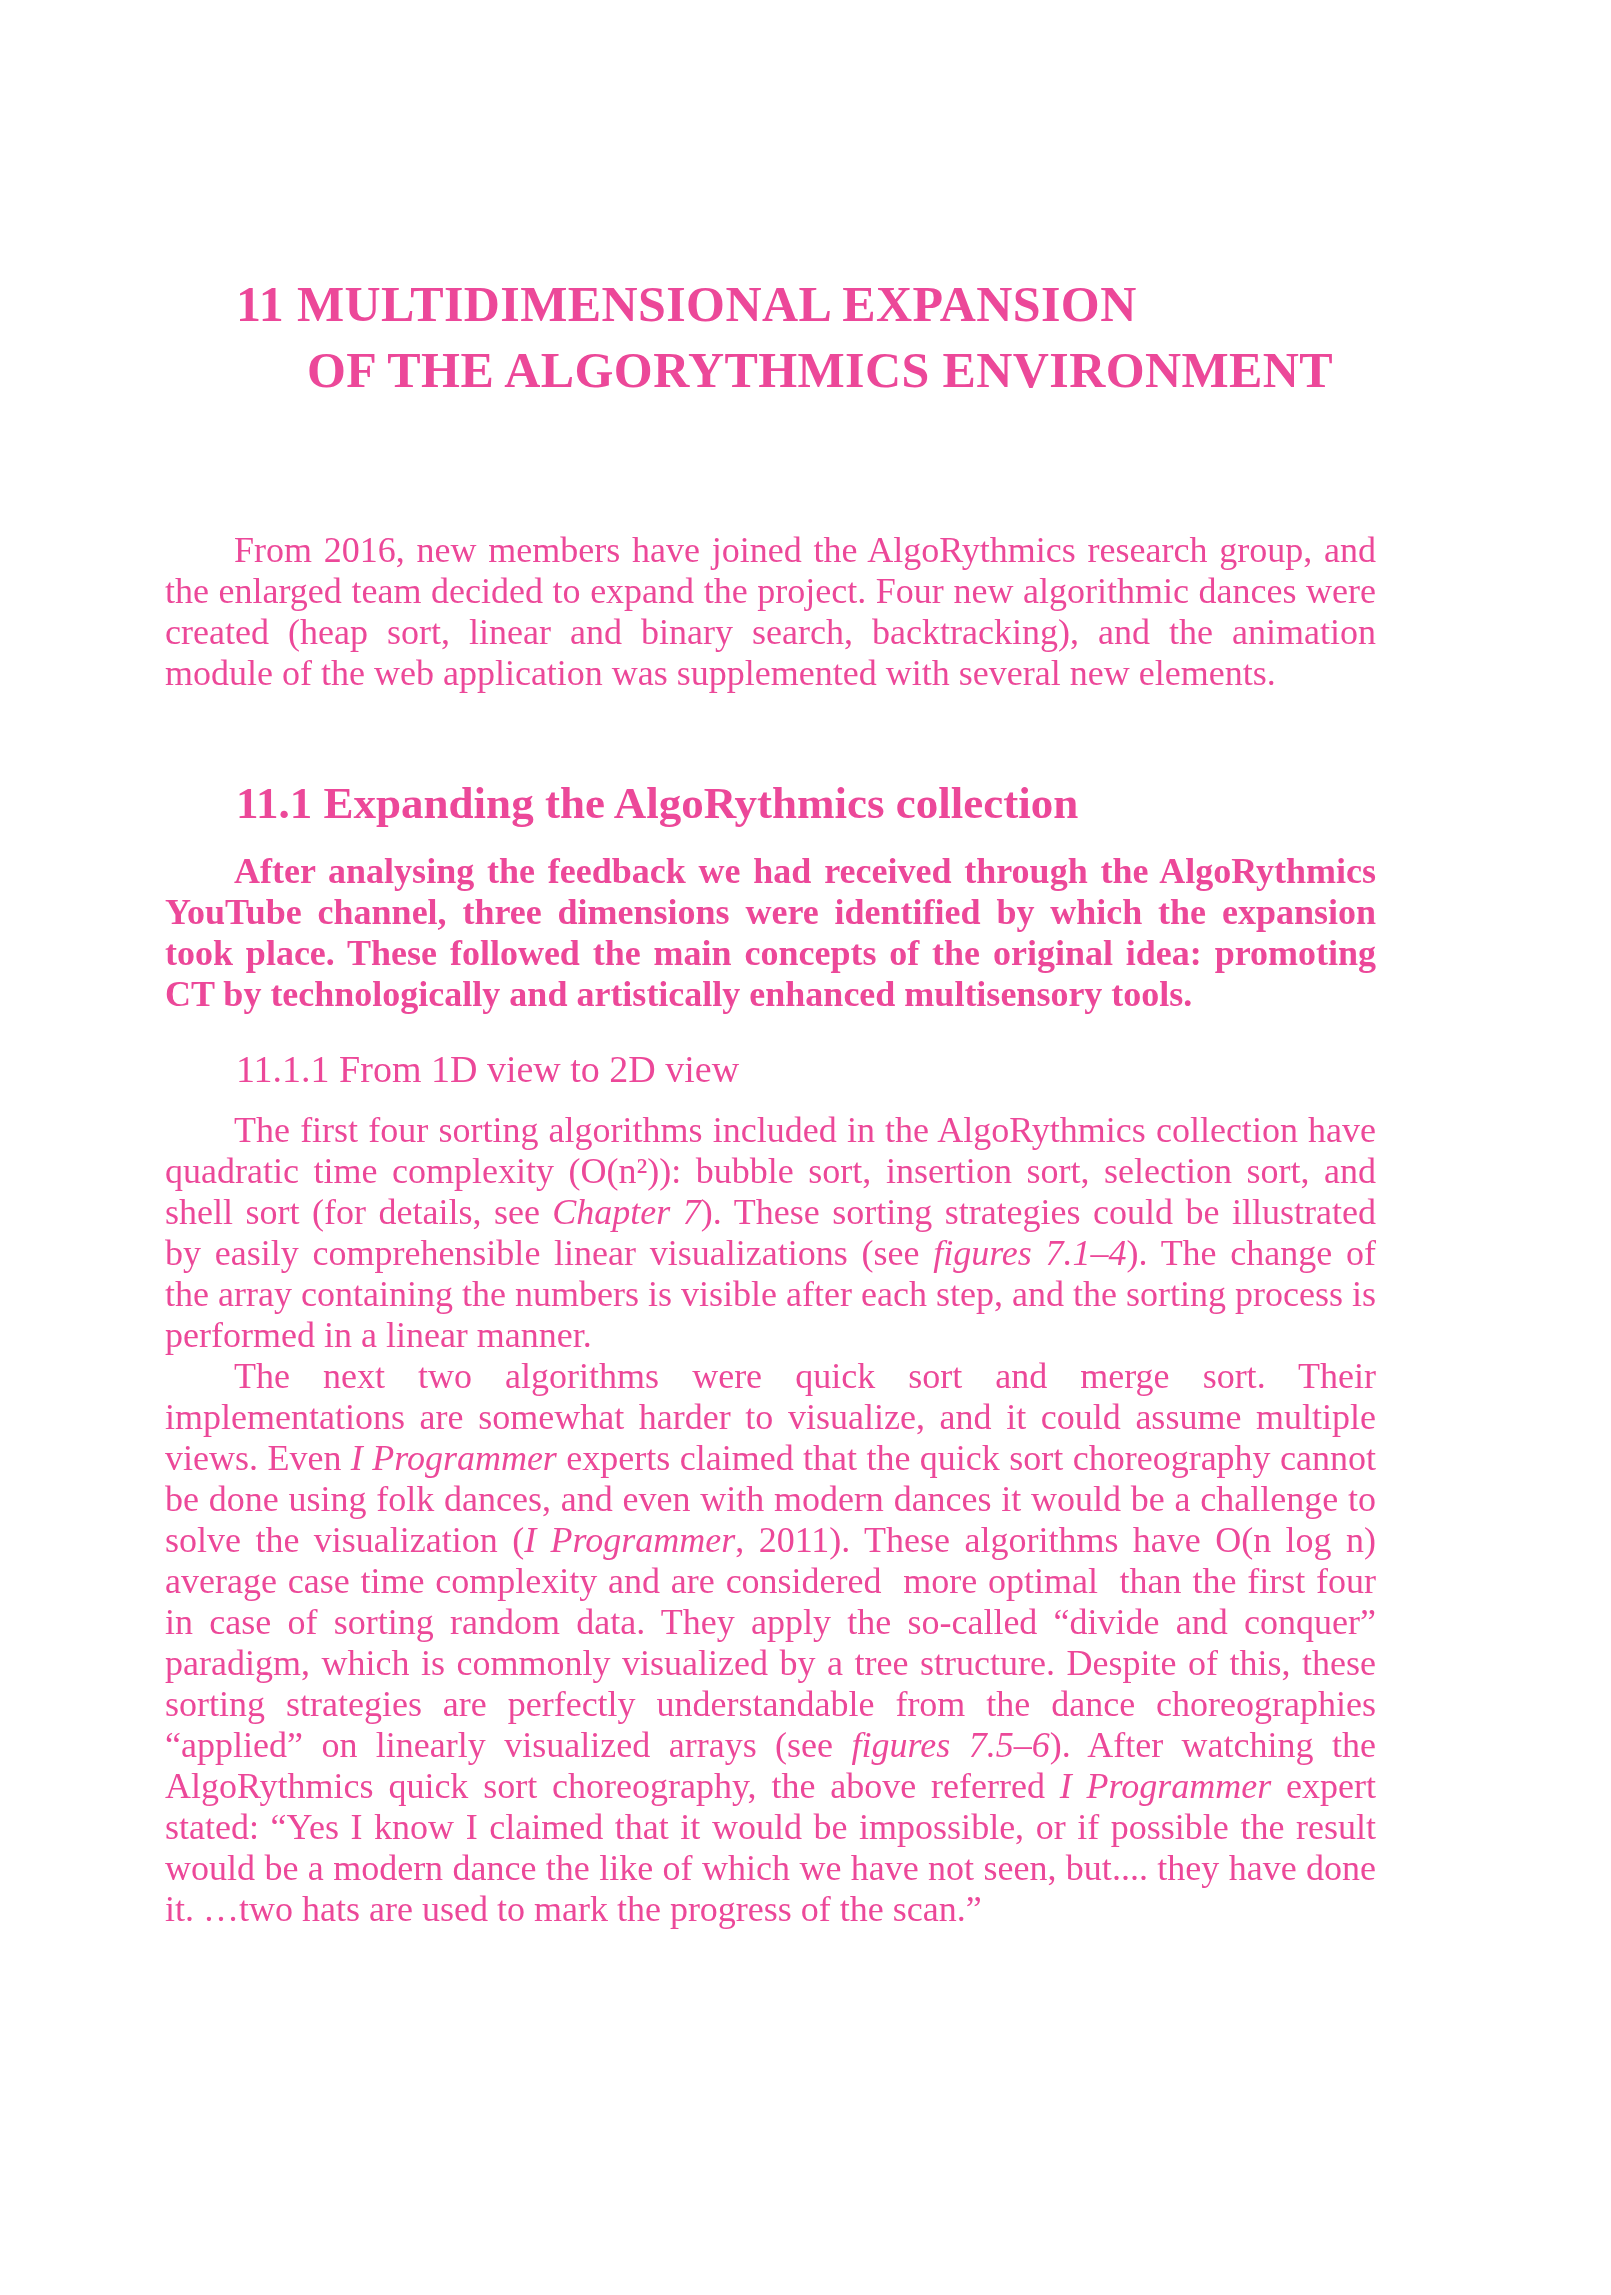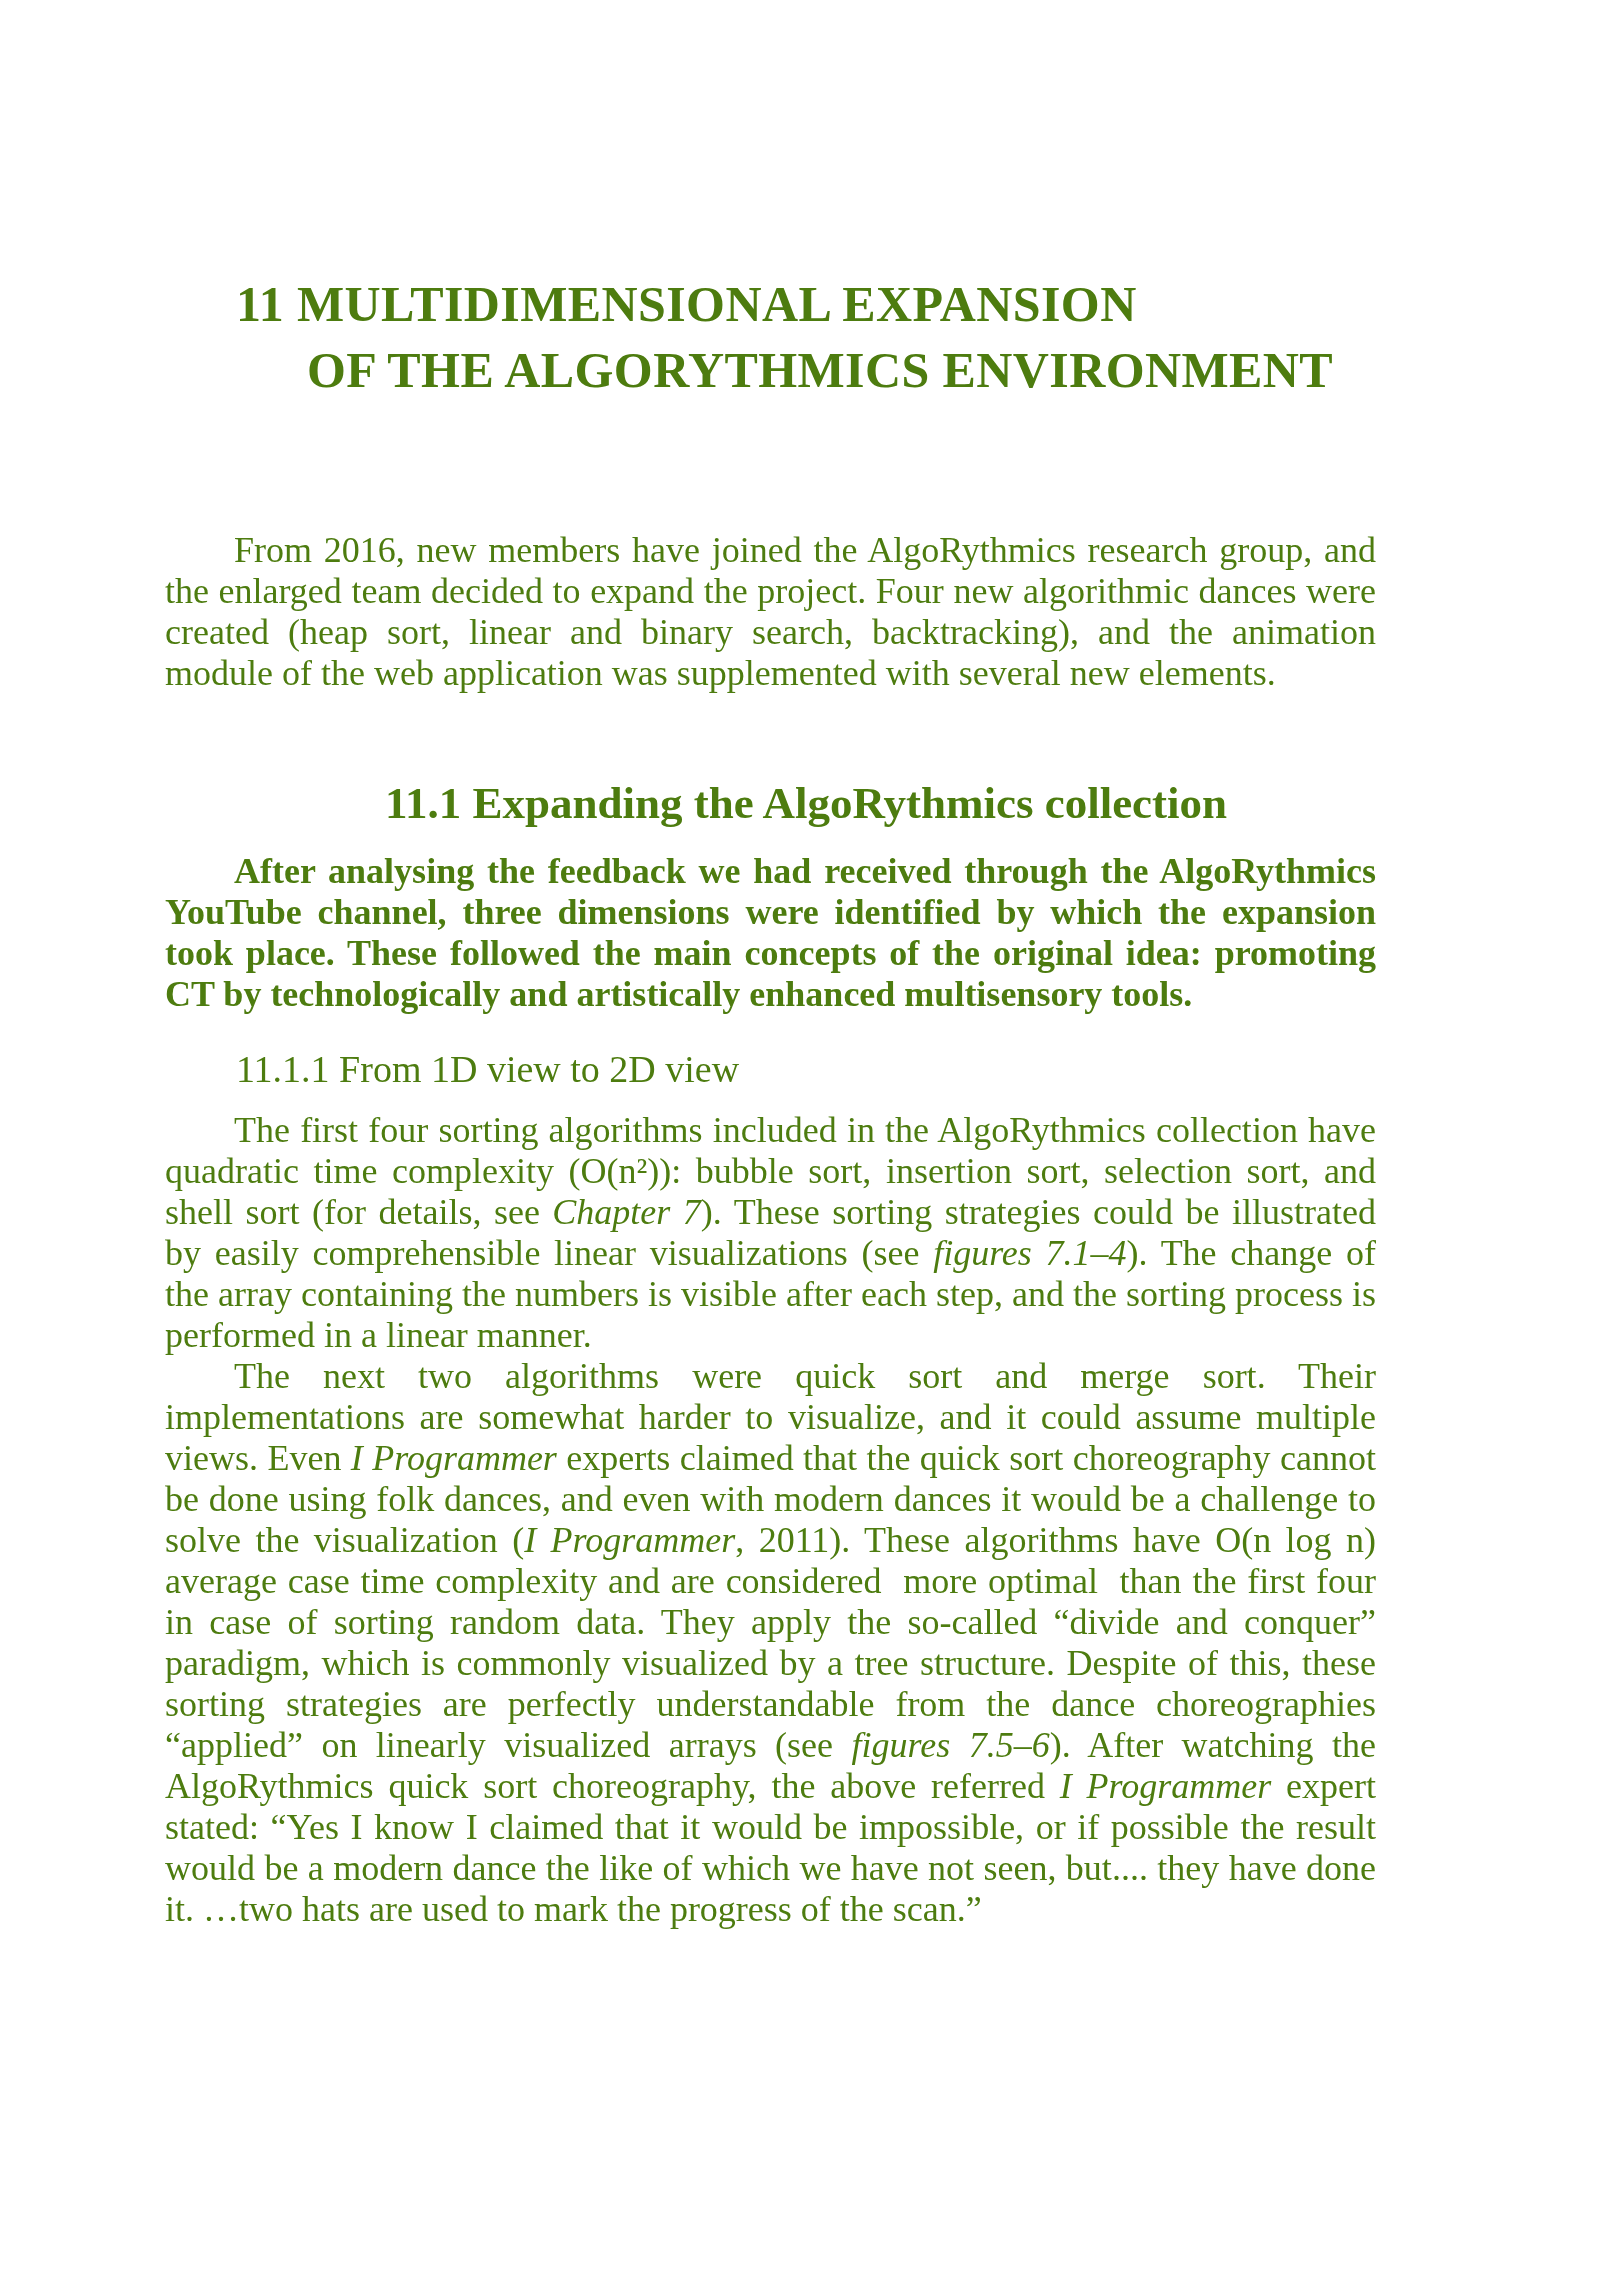--- a/index.html
+++ b/index.html
@@ -5,21 +5,21 @@
   html, body {
     margin: 0;
     padding: 0;
     background: #ffffff;
   }
   .page {
     position: relative;
     width: 1612px;
     height: 2295px;
     background: #ffffff;
-    color: #4d7c0f;
+    color: #ec4899;
     font-family: "Liberation Serif", "DejaVu Serif", serif;
     overflow: hidden;
   }
   .content {
     position: absolute;
     left: 165px;
     top: 0;
     width: 1211px;
   }
   .chapter-title {
@@ -44,21 +44,20 @@
     text-indent: 69px;
   }
   p.intro {
     margin-top: 127px;
   }
   h2.section-heading {
     margin: 84px 0 0 71px;
     font-size: 45px;
     line-height: 51px;
     font-weight: bold;
-    text-align: center;
   }
   p.section-para {
     margin-top: 22px;
     font-weight: bold;
   }
   h3.subsection-heading {
     margin: 32px 0 0 71px;
     font-size: 38px;
     line-height: 45px;
     font-weight: normal;

